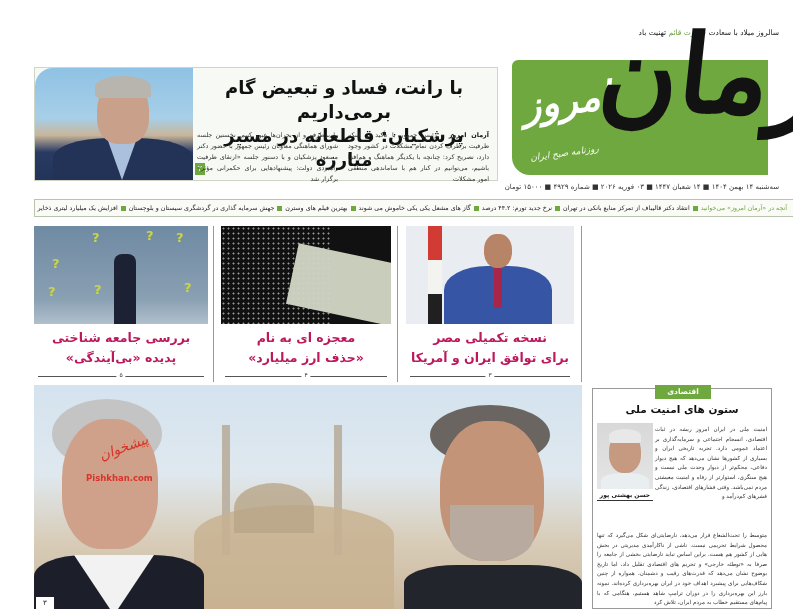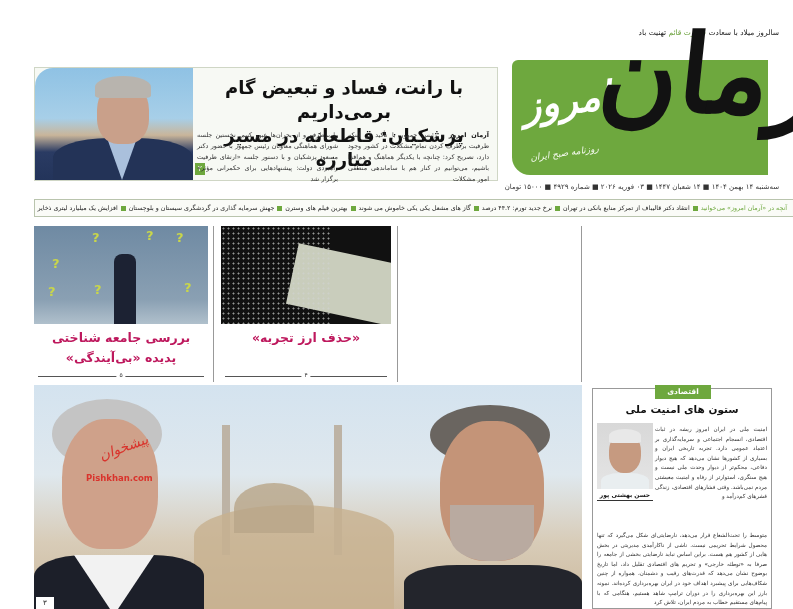--- a/index.html
+++ b/index.html
@@ -129,29 +129,46 @@
   </div>
 
   <div class="ticker">
     <span class="lead-t">آنچه در «آرمان امروز» می‌خوانید</span><span class="sq"></span><span>انتقاد دکتر قالیباف از تمرکز منابع بانکی در تهران</span><span class="sq"></span><span>نرخ جدید تورم: ۴۴.۲ درصد</span><span class="sq"></span><span>گاز های مشعل یکی یکی خاموش می شوند</span><span class="sq"></span><span>بهترین فیلم های وسترن</span><span class="sq"></span><span>جهش سرمایه گذاری در گردشگری سیستان و بلوچستان</span><span class="sq"></span><span>افزایش یک میلیارد لیتری ذخایر سوخت نیروگاهی</span>
   </div>
 
   <div class="cards">
 
     <div class="vdiv" style="left:547px;"></div>
 
+    <div class="card" style="left:372px;width:168px;">
+      <div class="img img-egypt">
+        <div class="flag-r"></div>
+        <div class="flag-w"></div>
+        <div class="flag-k"></div>
+        <div class="suit"></div>
+        <div class="tie"></div>
+        <div class="face"></div>
+      </div>
+      <div class="title">
+        <div>نسخه تکمیلی مصر</div>
+        <div>برای توافق ایران و آمریکا</div>
+      </div>
+      <div class="pg"></div>
+      <div class="pgn">۳</div>
+    </div>
     <div class="vdiv" style="left:363px;"></div>
 
     <div class="card" style="left:187px;width:170px;">
       <div class="img img-money">
         <div class="bill"></div>
         <div class="dust"></div>
       </div>
       <div class="title">
-        <div>«حذف ارز تجربه»</div>
+        <div>معجزه ای به نام</div>
+        <div>«حذف ارز میلیارد»</div>
       </div>
       <div class="pg"></div>
       <div class="pgn">۴</div>
     </div>
     <div class="vdiv" style="left:179px;"></div>
 
     <div class="card" style="left:0;width:174px;">
       <div class="img img-quest">
         <span class="q" style="left:58px;top:4px;">?</span>
         <span class="q" style="left:112px;top:2px;">?</span>

